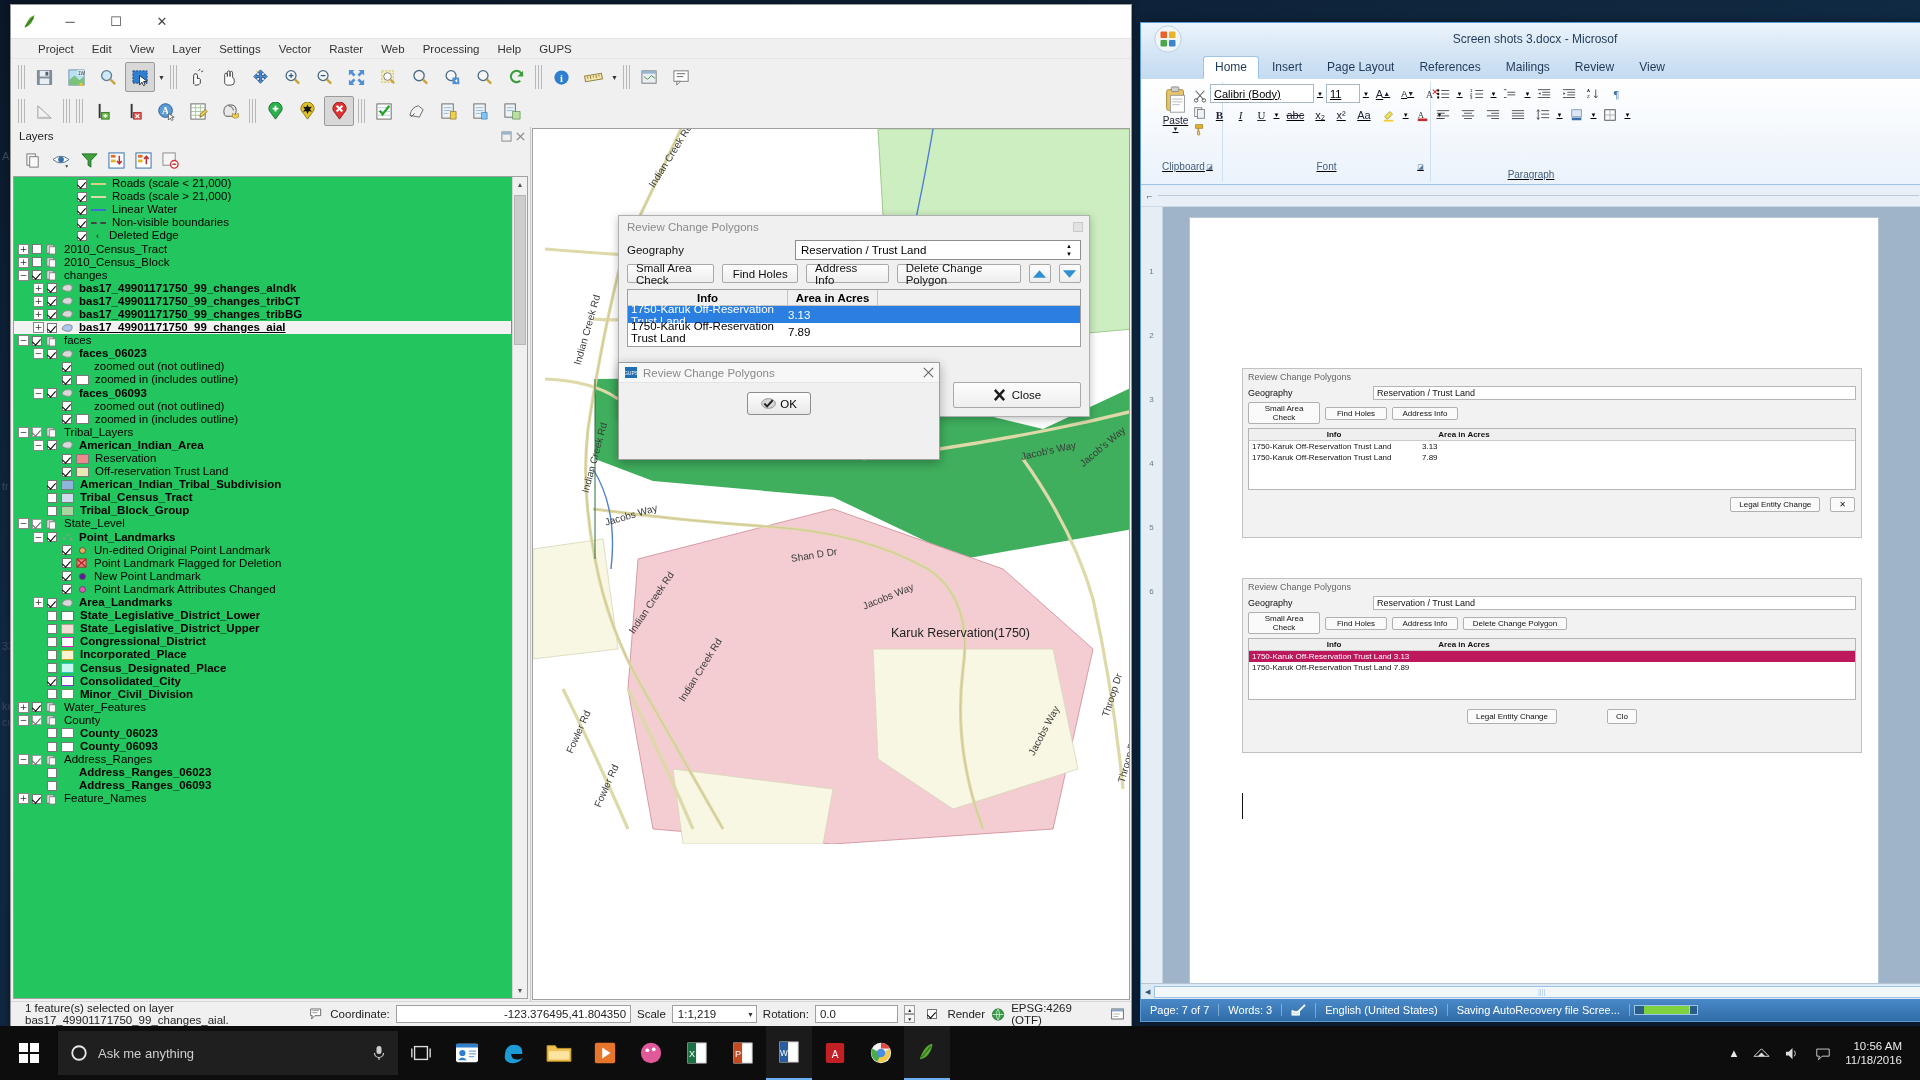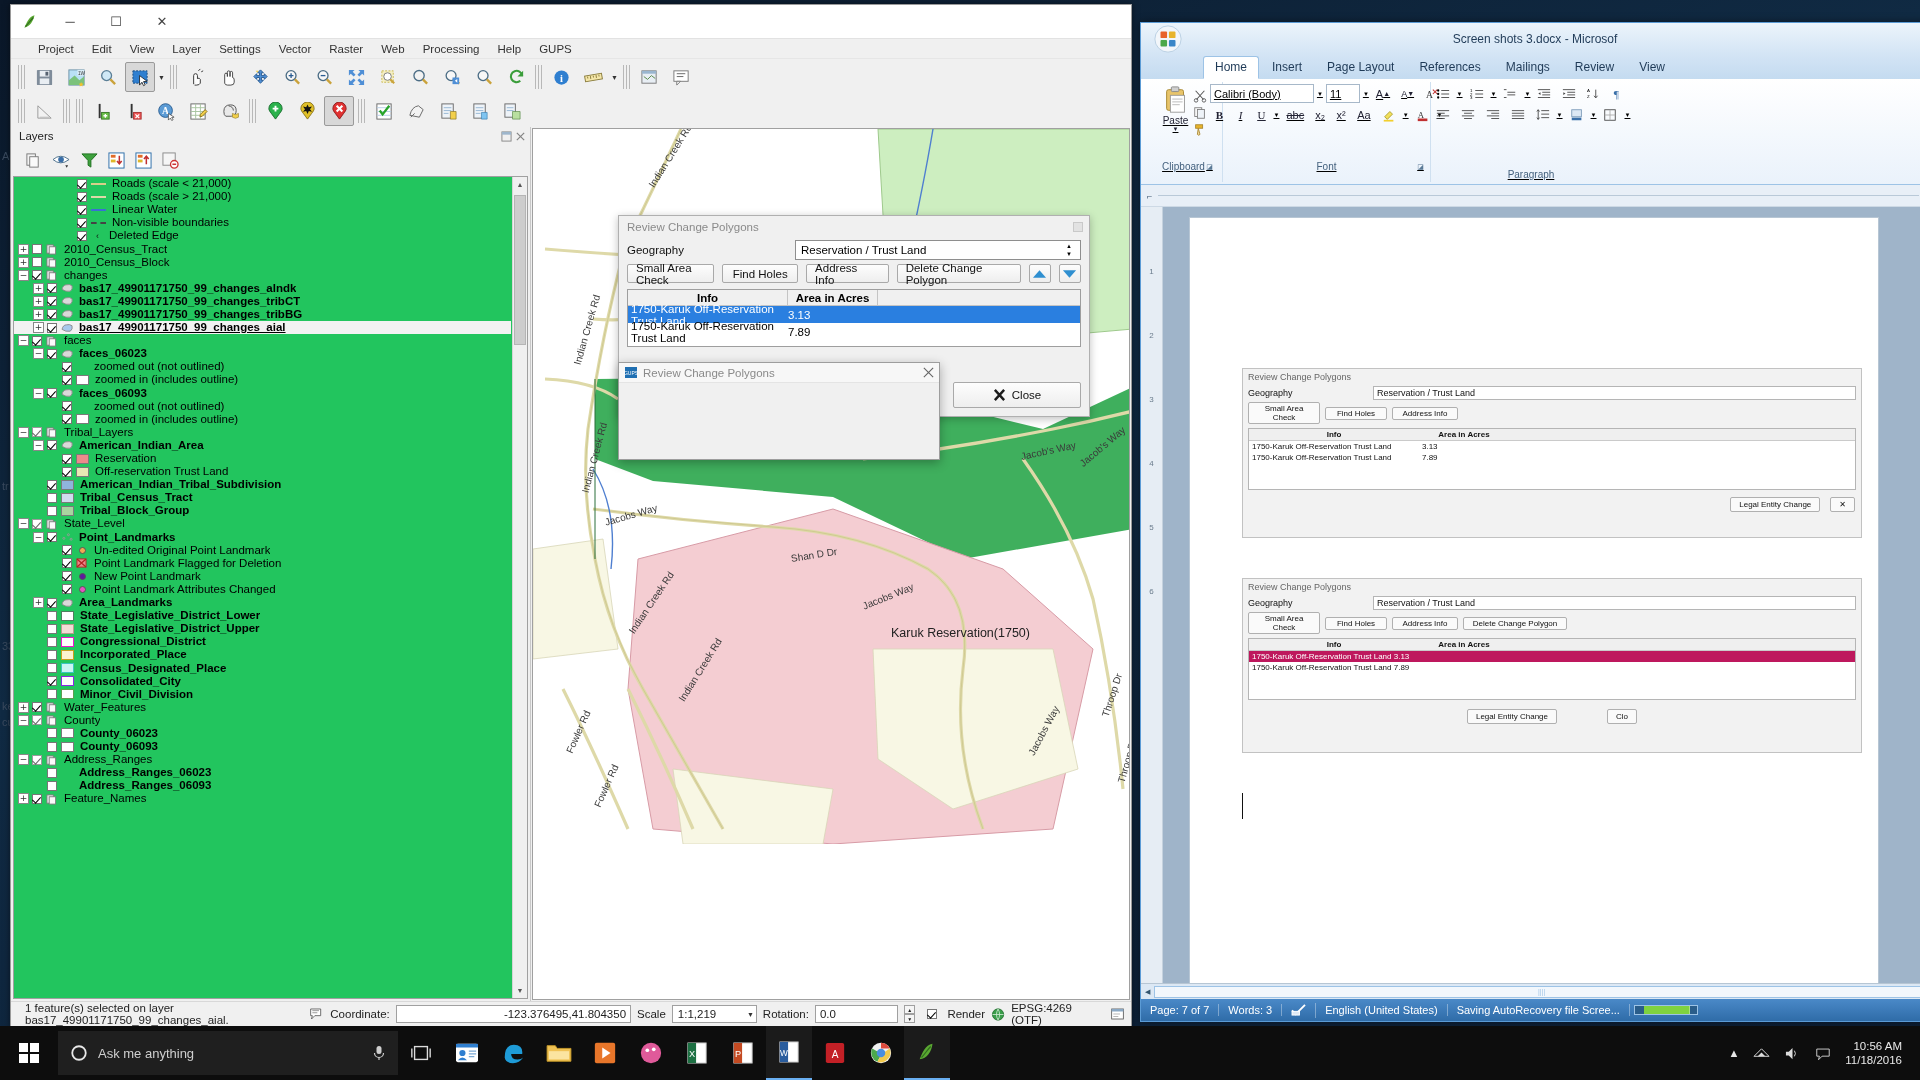--- a/index.html
+++ b/index.html
@@ -1074,20 +1074,29 @@
 </div>
 
 <div id="msgbox">
   <div id="msg-title">
     <span class="gups-ico">GUPS</span>
     <span class="ttl">Review Change Polygons</span>
     <svg width="13" height="13" viewBox="0 0 14 14">
         <path d="M2 2 L12 12 M12 2 L2 12" stroke="#666" stroke-width="1.2"></path>
       </svg>
   </div>
+  <div id="msg-foot">
+    <div id="ok-btn">
+      <svg width="15" height="13" viewBox="0 0 16 14">
+          <ellipse cx="8" cy="7" rx="7.4" ry="5.2" fill="#d8d8d8" stroke="#8a8a8a"></ellipse>
+          <path d="M3.5 7 L6.5 10 L12.5 3.5" stroke="#1f1f1f" stroke-width="2" fill="none"></path>
+        </svg>
+      <span>OK</span>
+    </div>
+  </div>
 </div>
 
 <div id="word">
   <div id="word-title">
     <div style="width:54px;height:32px;display:flex;align-items:center;justify-content:center;">
       <svg width="30" height="30" viewBox="0 0 32 32">
         <circle cx="16" cy="16" r="14" fill="#f2f6fa" stroke="#b9cfe2"></circle>
         <rect x="8" y="8" width="7" height="7" rx="1" fill="#e8622a"></rect>
         <rect x="17" y="8" width="7" height="7" rx="1" fill="#e8b42a"></rect>
         <rect x="8" y="17" width="7" height="7" rx="1" fill="#4aa84a"></rect>

